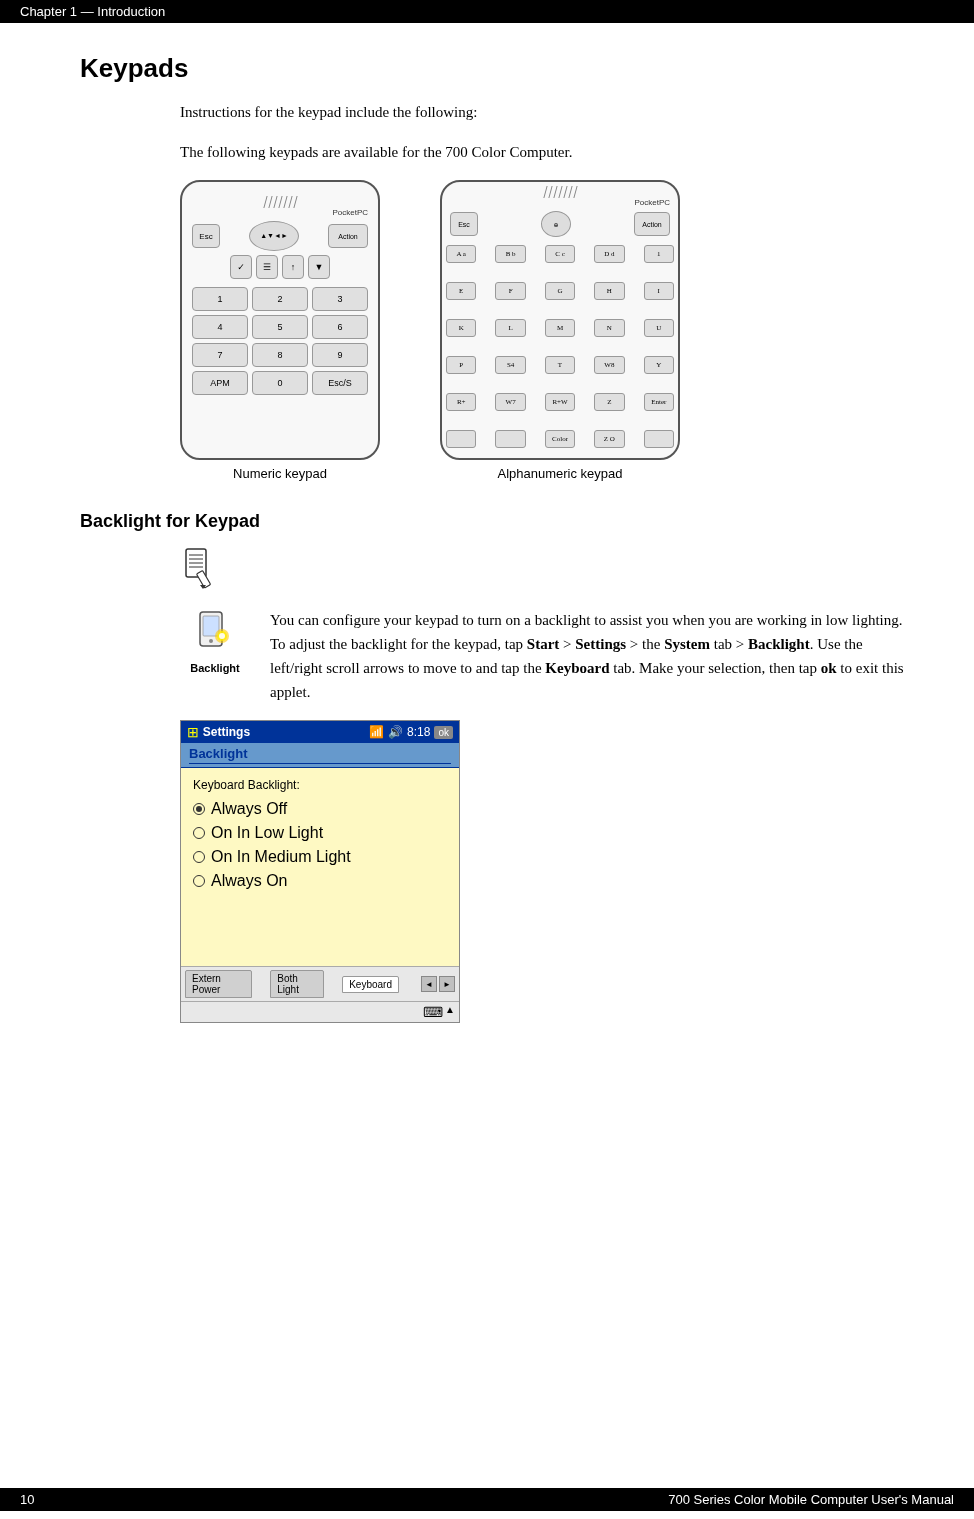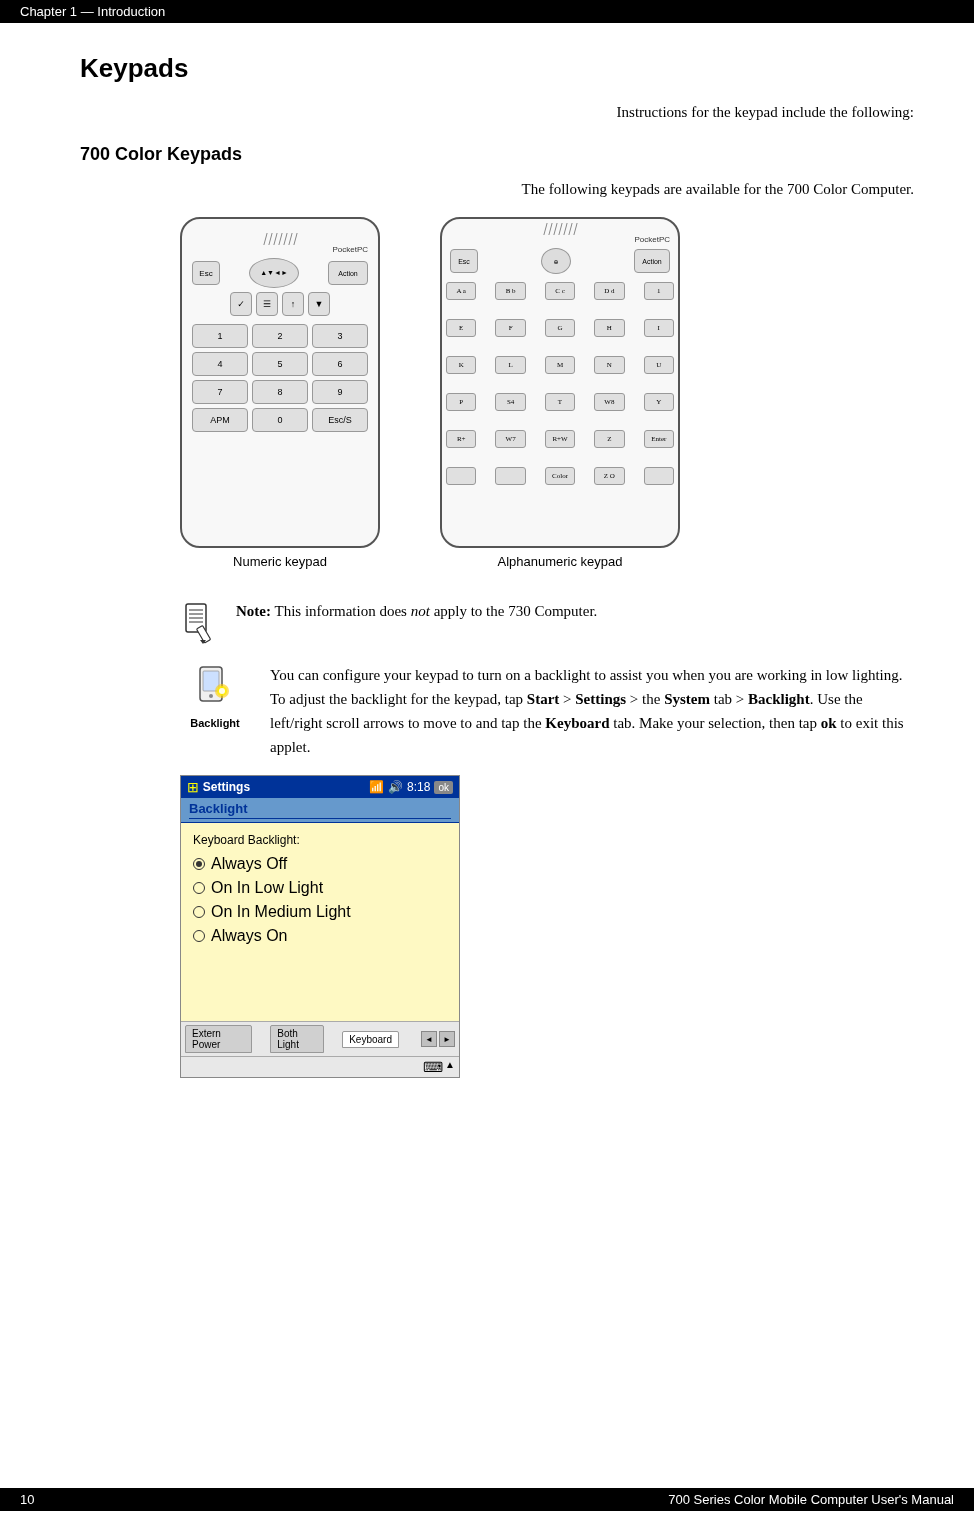--- a/index.html
+++ b/index.html
@@ -45,42 +45,41 @@
       margin-bottom: 12px;
       margin-top: 20px;
     }
 
     
     .body-text {
       font-size: 15px;
       line-height: 1.6;
       margin-left: 100px;
       margin-bottom: 16px;
-      text-align: right;
     }
 
     
     .keypad-container {
       display: flex;
       justify-content: flex-start;
       margin-left: 100px;
       margin-bottom: 30px;
       gap: 60px;
       align-items: flex-end;
     }
 
     .keypad-item {
       display: flex;
       flex-direction: column;
       align-items: center;
     }
 
     .keypad-image {
       width: 200px;
-      height: 331px;
+      height: 280px;
       border: 2px solid #555;
       border-radius: 20px;
       background: #f8f8f8;
       position: relative;
       overflow: hidden;
     }
 
     .keypad-label {
       font-size: 13px;
       font-family: Arial, sans-serif;
@@ -361,21 +360,20 @@
 <div class="top-bar">
   <span>Chapter 1  —  Introduction</span>
 </div>
 
 <div class="content">
 
   <div class="section-title">Keypads</div>
 
   <div class="body-text">Instructions for the keypad include the following:</div>
 
-  <div class="subsection-title">700 Color Keypads</div>
 
   <div class="body-text">The following keypads are available for the 700 Color Computer.</div>
 
   <div class="keypad-container">
 
     <div class="keypad-item">
       <div class="keypad-image numeric-keypad">
 
         <div class="scroll-lines">
           <div class="scroll-line"></div>
@@ -473,40 +471,35 @@
           <div class="alpha-key">Z O</div>
           <div class="alpha-key"></div>
         </div>
       </div>
       <div class="keypad-label">Alphanumeric keypad</div>
     </div>
 
   </div>
 
   <div class="backlight-section">
+    <div class="subsection-title">Backlight for Keypad</div>
 
     <div class="note-box">
       <div class="note-icon">
         <svg width="36" height="44" viewBox="0 0 36 44">
           <rect x="4" y="2" width="20" height="28" rx="2" fill="#fff" stroke="#333" stroke-width="1.5"></rect>
           <line x1="7" y1="8" x2="21" y2="8" stroke="#333" stroke-width="1"></line>
           <line x1="7" y1="12" x2="21" y2="12" stroke="#333" stroke-width="1"></line>
           <line x1="7" y1="16" x2="21" y2="16" stroke="#333" stroke-width="1"></line>
           <line x1="7" y1="20" x2="21" y2="20" stroke="#333" stroke-width="1"></line>
 
           <rect x="18" y="24" width="7" height="16" rx="1" fill="#fff" stroke="#333" stroke-width="1.2" transform="rotate(-30, 22, 32)"></rect>
           <polygon points="18,38 21,42 24,38" fill="#333"></polygon>
         </svg>
       </div>
-      <div class="note-text">
-        <strong>Note:</strong>
-        <span> This information does </span>
-        <em>not</em>
-        <span> apply to the 730 Computer.</span>
-      </div>
     </div>
 
     <div class="backlight-row">
       <div class="backlight-icon-col">
 
         <div class="backlight-icon-img">
           <svg width="50" height="50" viewBox="0 0 50 50">
             <rect x="10" y="4" width="22" height="34" rx="3" fill="#f0f0f0" stroke="#555" stroke-width="1.5"></rect>
             <rect x="13" y="8" width="16" height="20" rx="1" fill="#cce0ff" stroke="#999" stroke-width="0.8"></rect>
             <circle cx="21" cy="33" r="2" fill="#888"></circle>

